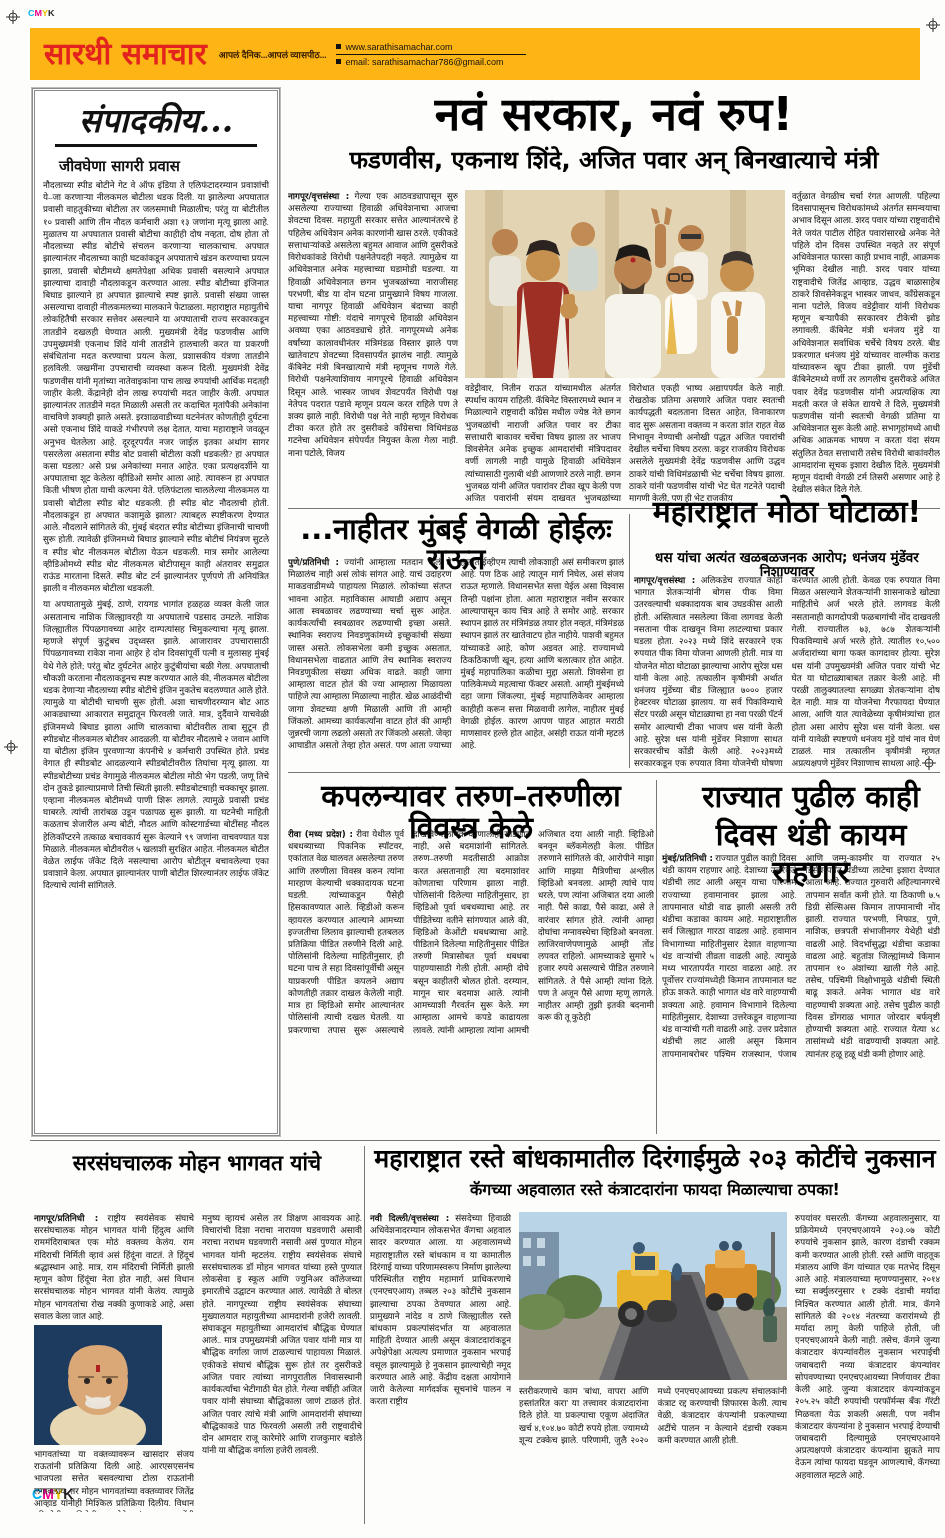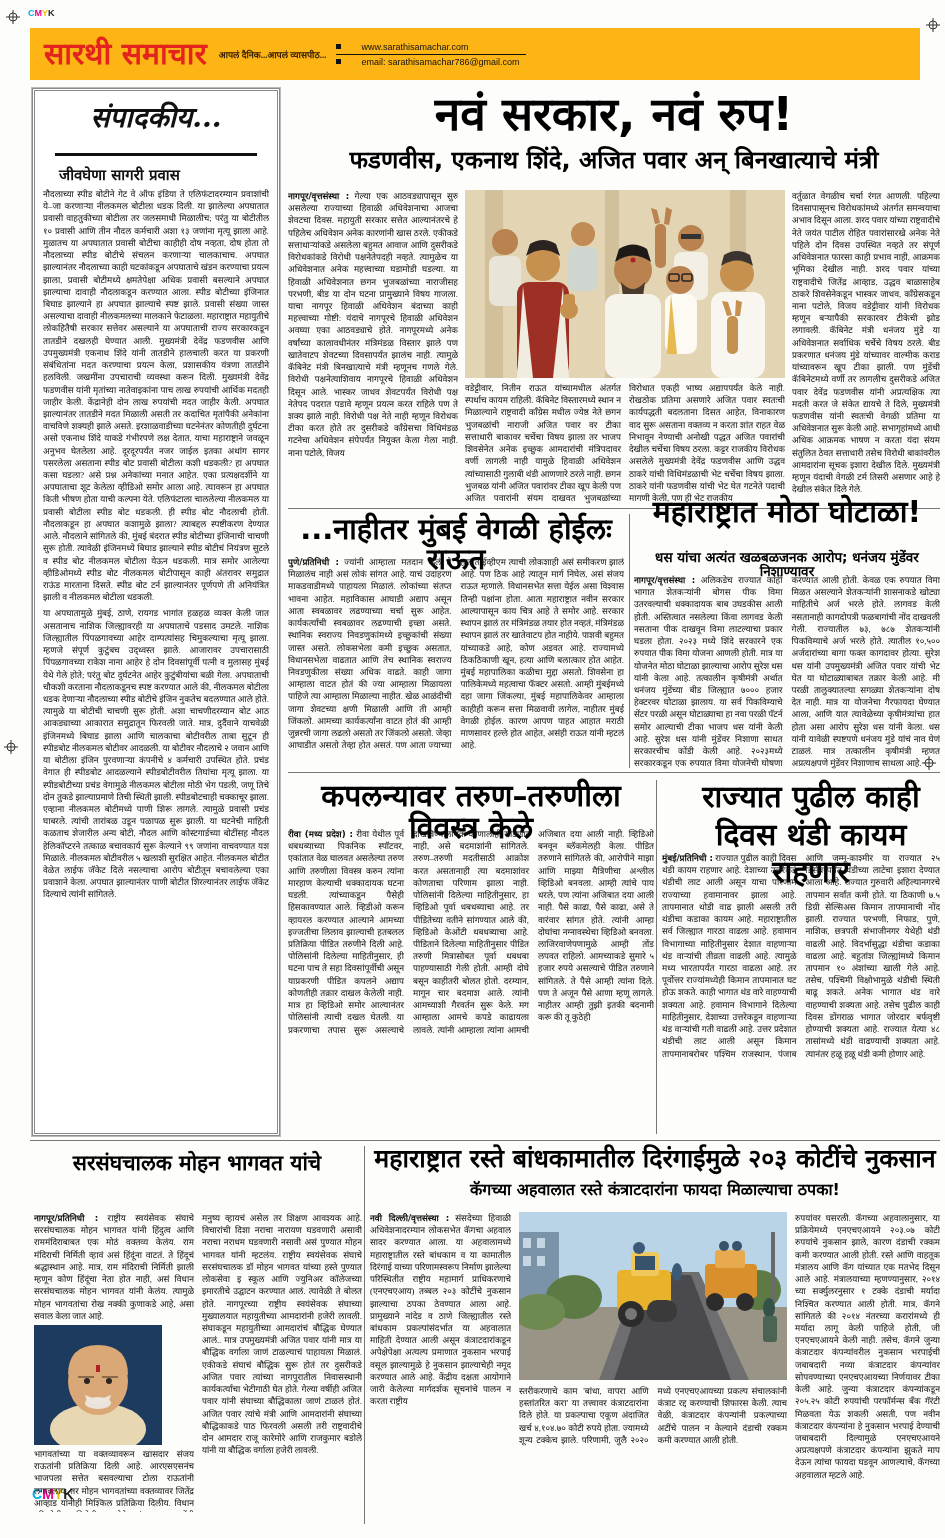--- a/index.html
+++ b/index.html
@@ -13,28 +13,28 @@
   .cmyk .c{color:#00aeef}.cmyk .m{color:#ec008c}.cmyk .y{color:#e8c000}.cmyk .k{color:#231f20}
   
   #masthead{left:30px;top:28px;width:890px;height:52px;background:#fdb515;
     display:flex;align-items:center;padding:0 14px;box-sizing:border-box;gap:10px;}
   #mast-title{color:#e3231d;font-size:30px;font-weight:bold;font-family:"DejaVu Sans",sans-serif;
     white-space:nowrap;line-height:1;}
   #mast-tagline{font-size:9px;color:#3a2000;font-weight:bold;margin-left:2px;white-space:nowrap;}
   #mast-date{flex:1;text-align:center;font-size:15px;font-weight:bold;color:#1a1a1a;
     font-family:"DejaVu Sans",sans-serif;white-space:nowrap;}
   #mast-contact{font-size:9px;color:#111;font-family:"Liberation Sans",sans-serif;min-width:190px;}
-  #mast-contact .row{display:flex;align-items:center;gap:20px;padding:2px 0;}
+  #mast-contact .row{display:flex;align-items:center;gap:4px;padding:2px 0;}
   #mast-contact .row+.row{border-top:1.5px solid #111;}
   .sq{width:5px;height:5px;background:#111;display:inline-block;flex:0 0 auto;}
   
   #editorial{left:32px;top:88px;width:248px;height:1048px;border:3px double #8a8a8a;
     outline:1px solid #bbb;box-sizing:border-box;padding:6px 8px;overflow:hidden;background:#fff;}
-  #edit-label{font-family:"DejaVu Serif",serif;font-style:italic;font-weight:bold;font-size:28px;
-    text-align:center;display:block;border-bottom:3px solid #111;padding-bottom:18px;margin:0 12px 8px;}
+  #edit-label{font-family:"DejaVu Serif",serif;font-style:italic;font-weight:bold;font-size:33px;
+    text-align:center;display:block;border-bottom:3px solid #111;padding-bottom:2px;margin:0 12px 8px;}
   #edit-title{font-family:"DejaVu Sans",sans-serif;font-weight:bold;font-size:15px;margin:2px 16px 4px;}
   .bodytxt{font-size:8.7px;line-height:1.405;text-align:justify;}
   .bodytxt b.dl{font-family:"DejaVu Sans",sans-serif;font-size:8.7px;}
   .coltxt{overflow:hidden;}
   
   .hl{font-family:"DejaVu Sans",sans-serif;font-weight:bold;color:#000;text-align:center;line-height:1.05;}
   #lead-hl{left:288px;top:90px;width:652px;font-size:46px;}
   #lead-sub{left:288px;top:148px;width:652px;font-size:24px;}
   
   #lead-body{left:288px;top:190px;width:652px;height:318px;display:flex;gap:7px;}

